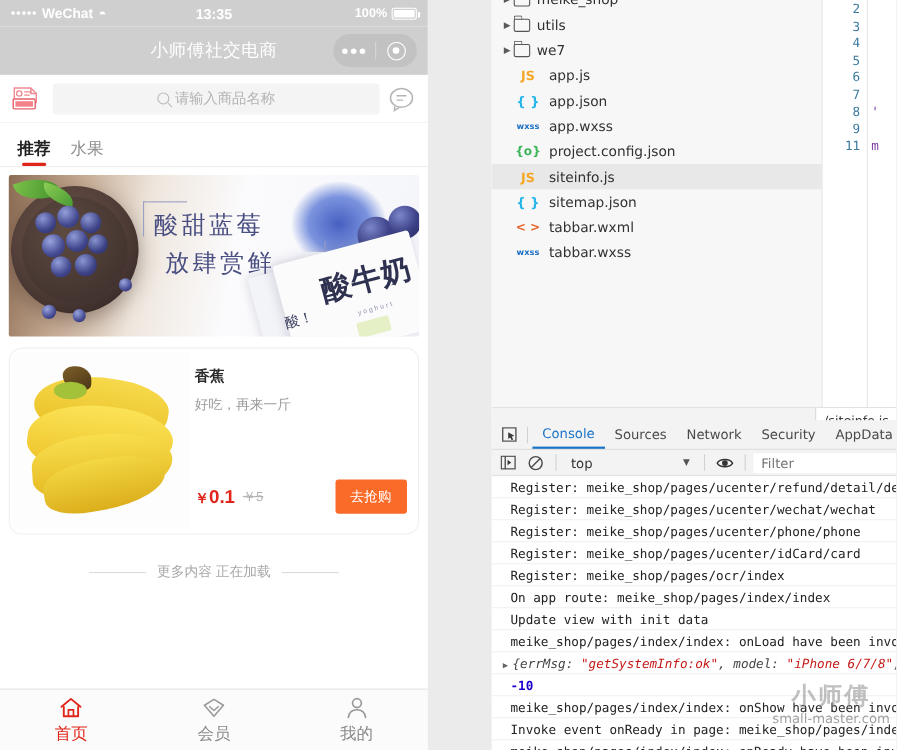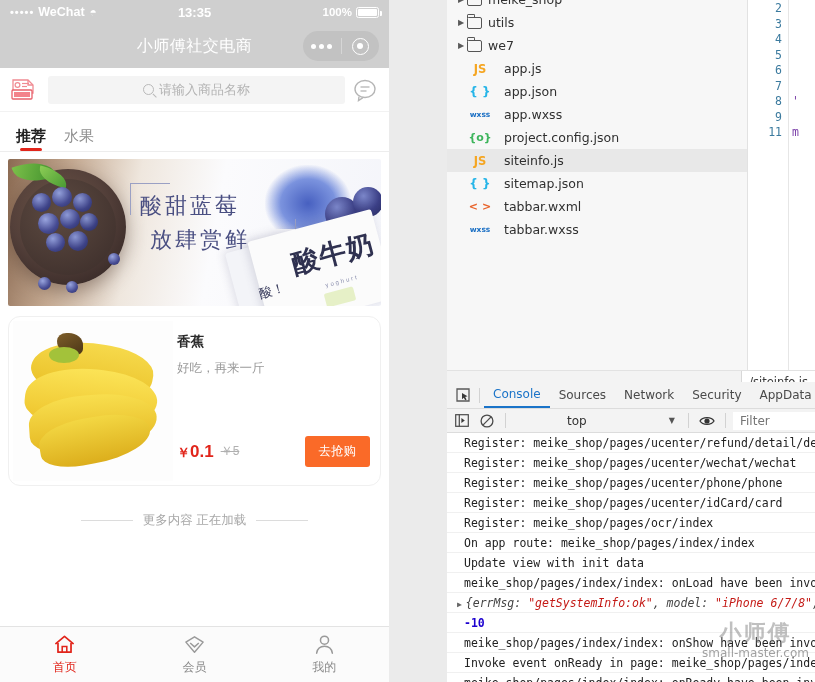--- a/index.html
+++ b/index.html
@@ -234,21 +234,21 @@
 
   .tabbar {
     position: absolute; left: 0; bottom: 0; width: 389px; height: 56px;
     background: #fbfbfb; border-top: 1px solid #e3e3e3;
     display: flex; align-items: center;
   }
   .tabbar-item {
     flex: 1; display: flex; flex-direction: column; align-items: center;
     justify-content: center; gap: 3px; cursor: pointer;
   }
-  .tabbar-label { font-size: 12px; color: #8a8a8a; }
+  .tabbar-label { font-size: 15px; color: #8a8a8a; }
   .tabbar-item.active .tabbar-label { color: #e1251b; }
   .tb-ico { width: 23px; height: 23px; display: block; }
 
   
   .gap { position: absolute; left: 389px; top: 0; width: 58px; height: 682px; background: #ebebeb; }
 
   
   .devpanel {
     position: absolute; left: 447px; top: 0; width: 368px; height: 682px;
     background: #fff; overflow: hidden;
@@ -269,21 +269,21 @@
   }
   .folder-ico {
     width: 15px; height: 12px; flex: none; margin-right: 6px;
     border: 1.2px solid #555; border-radius: 1.5px 2px 2px 2px; position: relative;
   }
   .folder-ico::before {
     content:''; position: absolute; left: -1.2px; top: -3.6px; width: 6px; height: 3px;
     border: 1.2px solid #555; border-bottom: none; border-radius: 1.5px 1.5px 0 0;
   }
   .ftype {
-    width: 26px; flex: none; text-align: center; margin-right: 11px;
+    width: 26px; flex: none; text-align: center; margin-right: 6px;
     font-size: 10px; font-weight: bold;
   }
   .ftype.js { color: #f5a623; font-size: 11.5px; font-weight: bold; }
   .ftype.json { color: #26b5e8; font-size: 12px; }
   .ftype.wxss { color: #1a6fc4; font-size: 7.5px; font-weight: bold; }
   .ftype.cfg { color: #3bb45a; font-size: 11px; }
   .ftype.wxml { color: #e8642c; font-size: 11px; }
 
   .editor {
     position: absolute; left: 301px; top: 0; width: 67px; height: 370px;
@@ -330,21 +330,21 @@
   .dt-tab.active { color: #1a73c8; border-bottom: 2px solid #1a73c8; }
 
   .console-toolbar {
     position: absolute; left: 0; top: 409px; width: 368px; height: 24px;
     background: #f3f3f3; border-bottom: 1px solid #dcdcdc;
     display: flex; align-items: center; padding-left: 4px; gap: 3px;
   }
   .ctb-icon { width: 22px; height: 18px; display: flex; align-items: center; justify-content: center; cursor: pointer; flex: none; }
   .ctx-select {
     display: flex; align-items: center; font-size: 12px; color: #333;
-    padding-left: 6px; min-width: 120px; cursor: pointer; margin-left: 48px;
+    padding-left: 6px; min-width: 120px; cursor: pointer;
   }
   .ctx-select .arw { margin-left: auto; font-size: 8px; color: #555; padding-right: 6px;}
   .filter-input {
     flex: 1; height: 18px; background: #fff; border: none; outline: none;
     font-size: 12px; color: #888; padding-left: 7px;
     font-family: "DejaVu Sans", sans-serif;
   }
 
   .console-body {
     position: absolute; left: 0; top: 433px; width: 368px; height: 249px;

